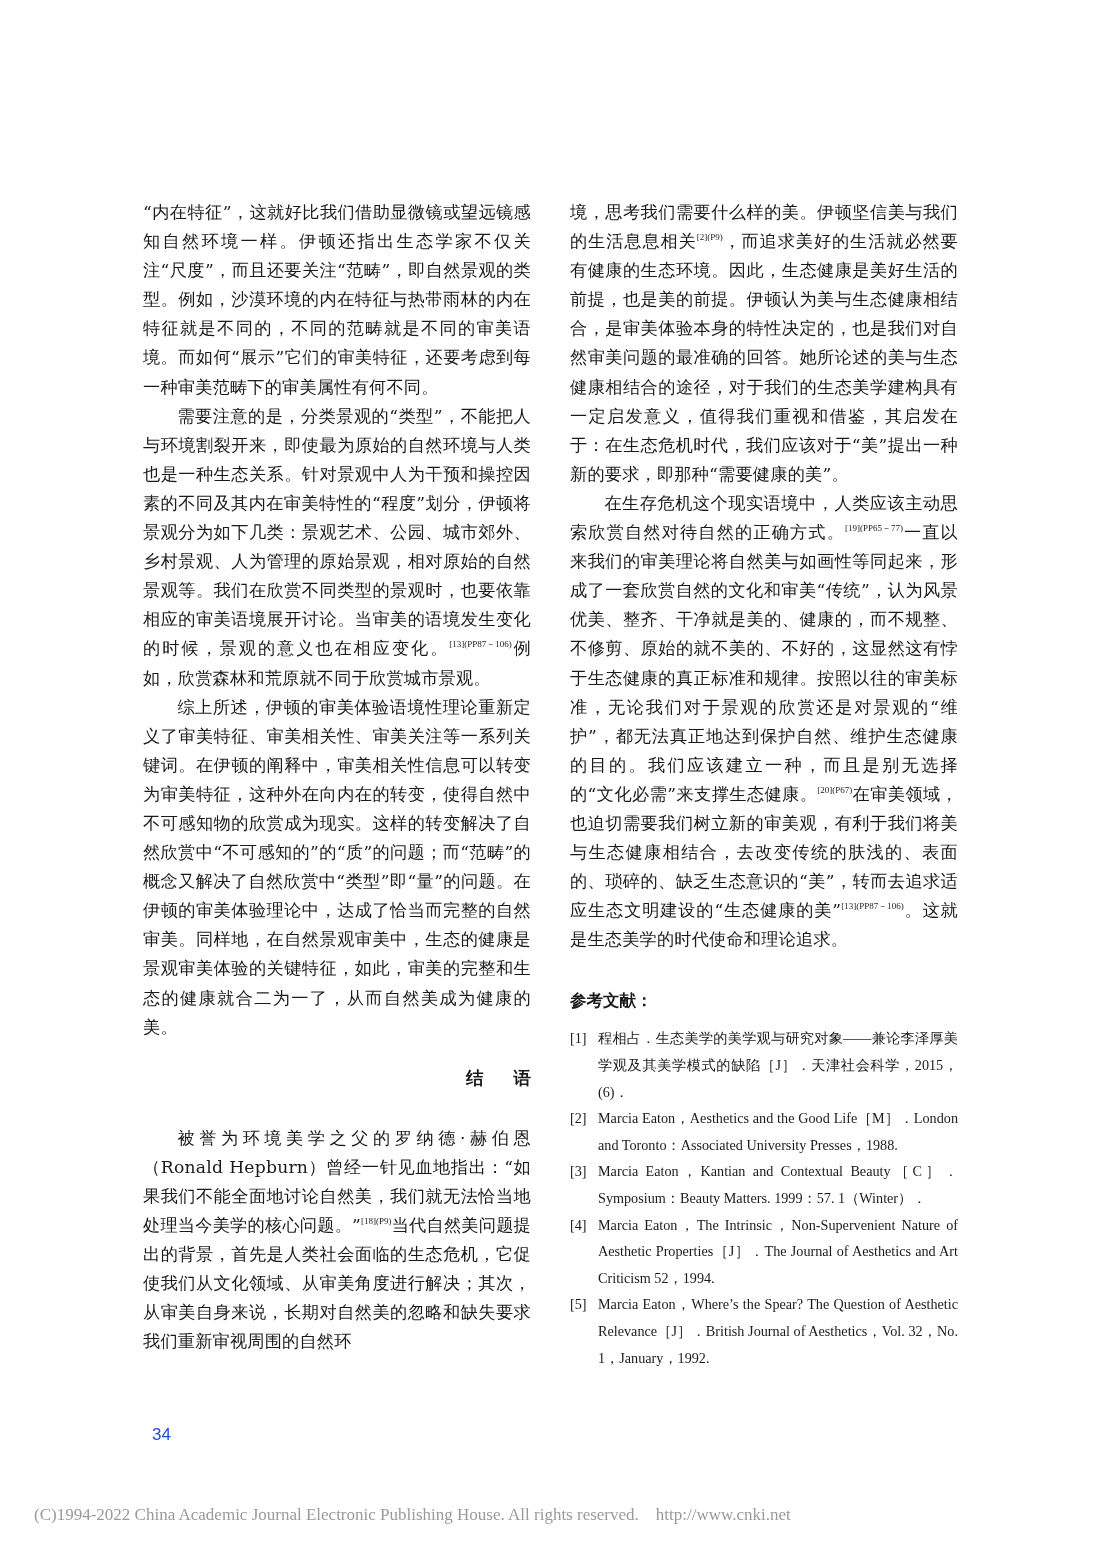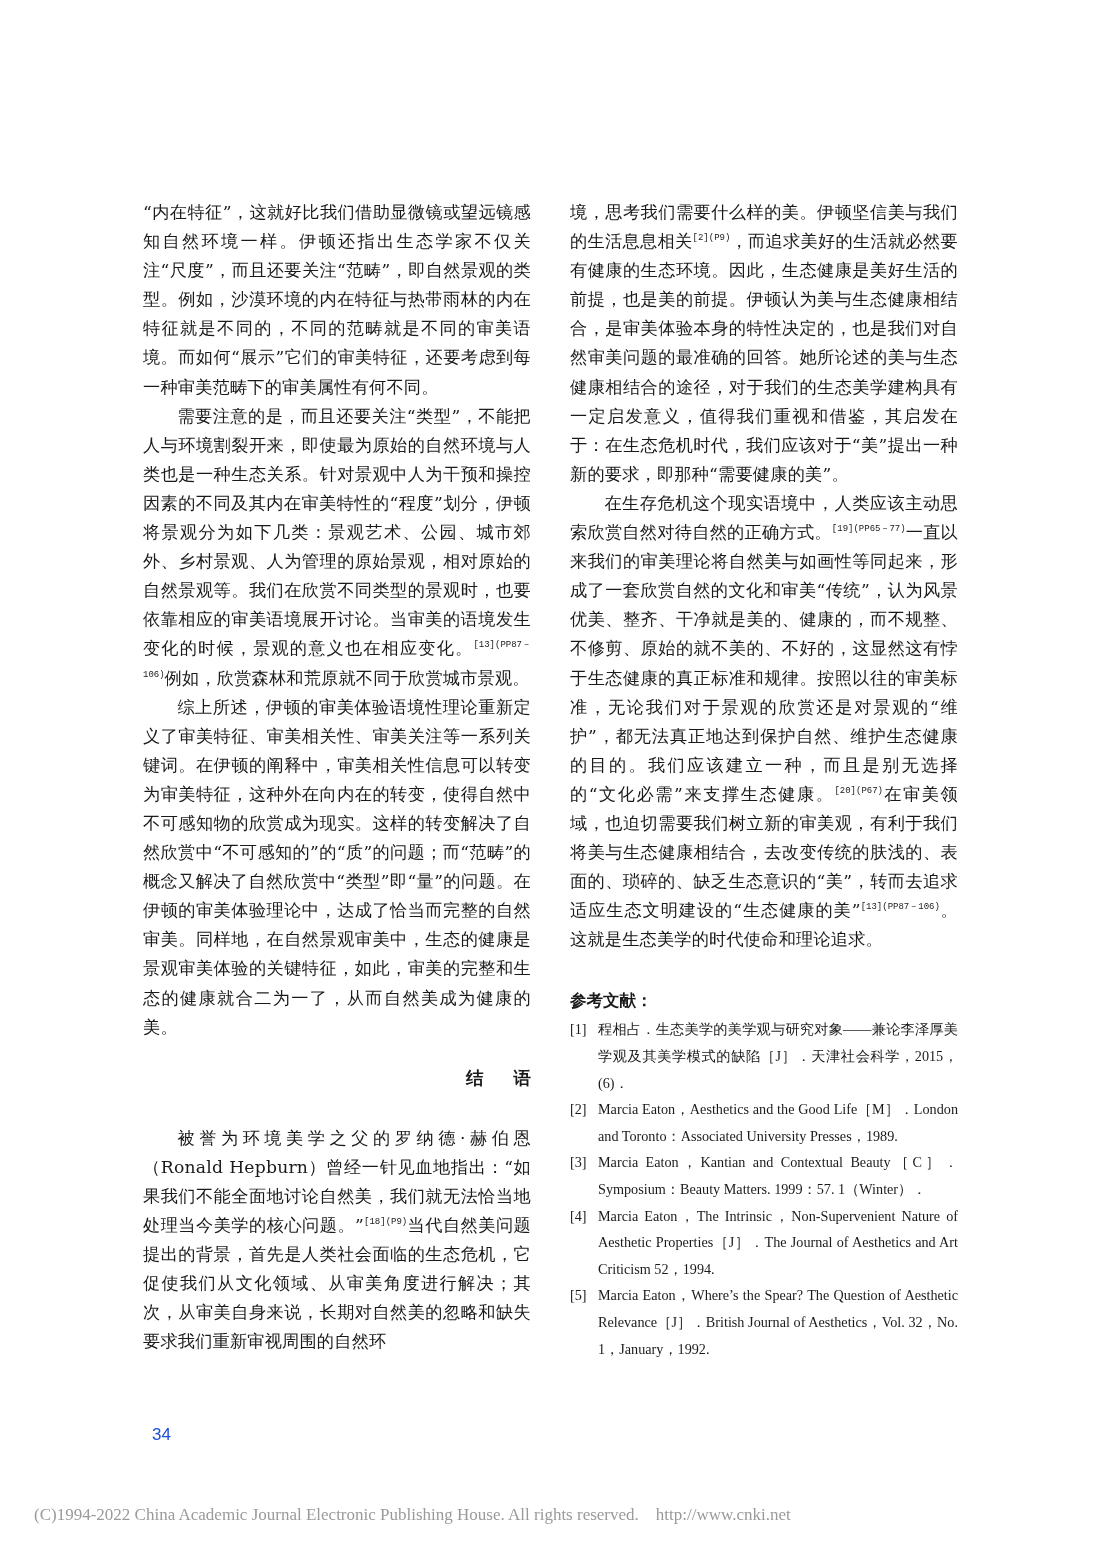--- a/index.html
+++ b/index.html
@@ -34,39 +34,39 @@
     text-align: justify;
     text-justify: inter-ideograph;
     letter-spacing: 0.2px;
   }
   .para.indent { text-indent: 2em; }
   sup.cite {
     font-size: 9px;
     vertical-align: 0;
     position: relative;
     top: -7px;
-    font-family: Liberation Mono, monospace;
+    font-family: Liberation Serif, serif;
     letter-spacing: 0;
     line-height: 0;
   }
   .section-heading {
     text-align: right;
     font-size: 17.5px;
     font-weight: bold;
     font-family: "DejaVu Sans", sans-serif;
     letter-spacing: 0;
     margin: 22px 0 31px 0;
     line-height: 29px;
   }
   .section-heading .gap { display: inline-block; width: 30px; }
   .refs-title {
     font-family: "DejaVu Sans", sans-serif;
     font-weight: bold;
     font-size: 16.5px;
-    margin: 34px 0 2px 0;
+    margin: 34px 0 11px 0;
     line-height: 26px;
   }
   .ref {
     position: relative;
     padding-left: 28px;
     font-size: 14.2px;
     line-height: 26.6px;
     text-align: justify;
     font-family: "Liberation Serif", "DejaVu Serif", serif;
     margin: 0;
@@ -95,21 +95,21 @@
   }
 </style>
 </head>
 <body>
 
 <div class="page">
 
   <div class="col col-left">
     <div id="left-paras">
         <p class="para"><span>“内在特征”，这就好比我们借助显微镜或望远镜感知自然环境一样。伊顿还指出生态学家不仅关注“尺度”，而且还要关注“范畴”，即自然景观的类型。例如，沙漠环境的内在特征与热带雨林的内在特征就是不同的，不同的范畴就是不同的审美语境。而如何“展示”它们的审美特征，还要考虑到每一种审美范畴下的审美属性有何不同。</span></p>
-        <p class="para indent"><span>需要注意的是，而且还要关注“类型”，不能把人与环境割裂开来，即使最为原始的自然环境与人类也是一种生态关系。针对景观中人为干预和操控因素的不同及其内在审美特性的“程度”划分，伊顿将景观分为如下几类：景观艺术、公园、城市郊外、乡村景观、人为管理的原始景观，相对原始的自然景观等。我们在欣赏不同类型的景观时，也要依靠相应的审美语境展开讨论。当审美的语境发生变化的时候，景观的意义也在相应变化。</span><sup class="cite">[13](PP87－106)</sup><span>例如，欣赏森林和荒原就不同于欣赏城市景观。</span></p>
+        <p class="para indent"><span>需要注意的是，分类景观的“类型”，不能把人与环境割裂开来，即使最为原始的自然环境与人类也是一种生态关系。针对景观中人为干预和操控因素的不同及其内在审美特性的“程度”划分，伊顿将景观分为如下几类：景观艺术、公园、城市郊外、乡村景观、人为管理的原始景观，相对原始的自然景观等。我们在欣赏不同类型的景观时，也要依靠相应的审美语境展开讨论。当审美的语境发生变化的时候，景观的意义也在相应变化。</span><sup class="cite">[13](PP87－106)</sup><span>例如，欣赏森林和荒原就不同于欣赏城市景观。</span></p>
         <p class="para indent"><span>综上所述，伊顿的审美体验语境性理论重新定义了审美特征、审美相关性、审美关注等一系列关键词。在伊顿的阐释中，审美相关性信息可以转变为审美特征，这种外在向内在的转变，使得自然中不可感知物的欣赏成为现实。这样的转变解决了自然欣赏中“不可感知的”的“质”的问题；而“范畴”的概念又解决了自然欣赏中“类型”即“量”的问题。在伊顿的审美体验理论中，达成了恰当而完整的自然审美。同样地，在自然景观审美中，生态的健康是景观审美体验的关键特征，如此，审美的完整和生态的健康就合二为一了，从而自然美成为健康的美。</span></p>
       </div>
 
     <div class="section-heading">
       <span>结</span><span class="gap"></span><span>语</span>
     </div>
 
     <div id="left-conclusion">
         <p class="para indent"><span>被誉为环境美学之父的罗纳德·赫伯恩（Ronald Hepburn）曾经一针见血地指出：“如果我们不能全面地讨论自然美，我们就无法恰当地处理当今美学的核心问题。”</span><sup class="cite">[18](P9)</sup><span>当代自然美问题提出的背景，首先是人类社会面临的生态危机，它促使我们从文化领域、从审美角度进行解决；其次，从审美自身来说，长期对自然美的忽略和缺失要求我们重新审视周围的自然环</span></p>
       </div>
@@ -117,21 +117,21 @@
 
   <div class="col col-right">
     <div id="right-paras">
         <p class="para"><span>境，思考我们需要什么样的美。伊顿坚信美与我们的生活息息相关</span><sup class="cite">[2](P9)</sup><span>，而追求美好的生活就必然要有健康的生态环境。因此，生态健康是美好生活的前提，也是美的前提。伊顿认为美与生态健康相结合，是审美体验本身的特性决定的，也是我们对自然审美问题的最准确的回答。她所论述的美与生态健康相结合的途径，对于我们的生态美学建构具有一定启发意义，值得我们重视和借鉴，其启发在于：在生态危机时代，我们应该对于“美”提出一种新的要求，即那种“需要健康的美”。</span></p>
         <p class="para indent"><span>在生存危机这个现实语境中，人类应该主动思索欣赏自然对待自然的正确方式。</span><sup class="cite">[19](PP65－77)</sup><span>一直以来我们的审美理论将自然美与如画性等同起来，形成了一套欣赏自然的文化和审美“传统”，认为风景优美、整齐、干净就是美的、健康的，而不规整、不修剪、原始的就不美的、不好的，这显然这有悖于生态健康的真正标准和规律。按照以往的审美标准，无论我们对于景观的欣赏还是对景观的“维护”，都无法真正地达到保护自然、维护生态健康的目的。我们应该建立一种，而且是别无选择的“文化必需”来支撑生态健康。</span><sup class="cite">[20](P67)</sup><span>在审美领域，也迫切需要我们树立新的审美观，有利于我们将美与生态健康相结合，去改变传统的肤浅的、表面的、琐碎的、缺乏生态意识的“美”，转而去追求适应生态文明建设的“生态健康的美”</span><sup class="cite">[13](PP87－106)</sup><span>。这就是生态美学的时代使命和理论追求。</span></p>
       </div>
 
     <div class="refs-title">参考文献：</div>
     <div id="refs-list">
         <p class="ref"><span class="ref-num">[1]</span><span>程相占．生态美学的美学观与研究对象——兼论李泽厚美学观及其美学模式的缺陷［J］．天津社会科学，2015，(6)．</span></p>
-        <p class="ref"><span class="ref-num">[2]</span><span>Marcia Eaton，Aesthetics and the Good Life［M］．London and Toronto：Associated University Presses，1989.</span></p>
+        <p class="ref"><span class="ref-num">[2]</span><span>Marcia Eaton，Aesthetics and the Good Life［M］．London and Toronto：Associated University Presses，1988.</span></p>
         <p class="ref"><span class="ref-num">[3]</span><span>Marcia Eaton，Kantian and Contextual Beauty［C］．Symposium：Beauty Matters. 1999：57. 1（Winter）．</span></p>
         <p class="ref"><span class="ref-num">[4]</span><span>Marcia Eaton，The Intrinsic，Non-Supervenient Nature of Aesthetic Properties［J］．The Journal of Aesthetics and Art Criticism 52，1994.</span></p>
         <p class="ref"><span class="ref-num">[5]</span><span>Marcia Eaton，Where’s the Spear? The Question of Aesthetic Relevance［J］．British Journal of Aesthetics，Vol. 32，No. 1，January，1992.</span></p>
       </div>
   </div>
 
   <div class="page-number">34</div>
 
   <div class="footer"><span>(C)1994-2022 China Academic Journal Electronic Publishing House. All rights reserved.</span>    <span>http://www.cnki.net</span></div>
 </div>

